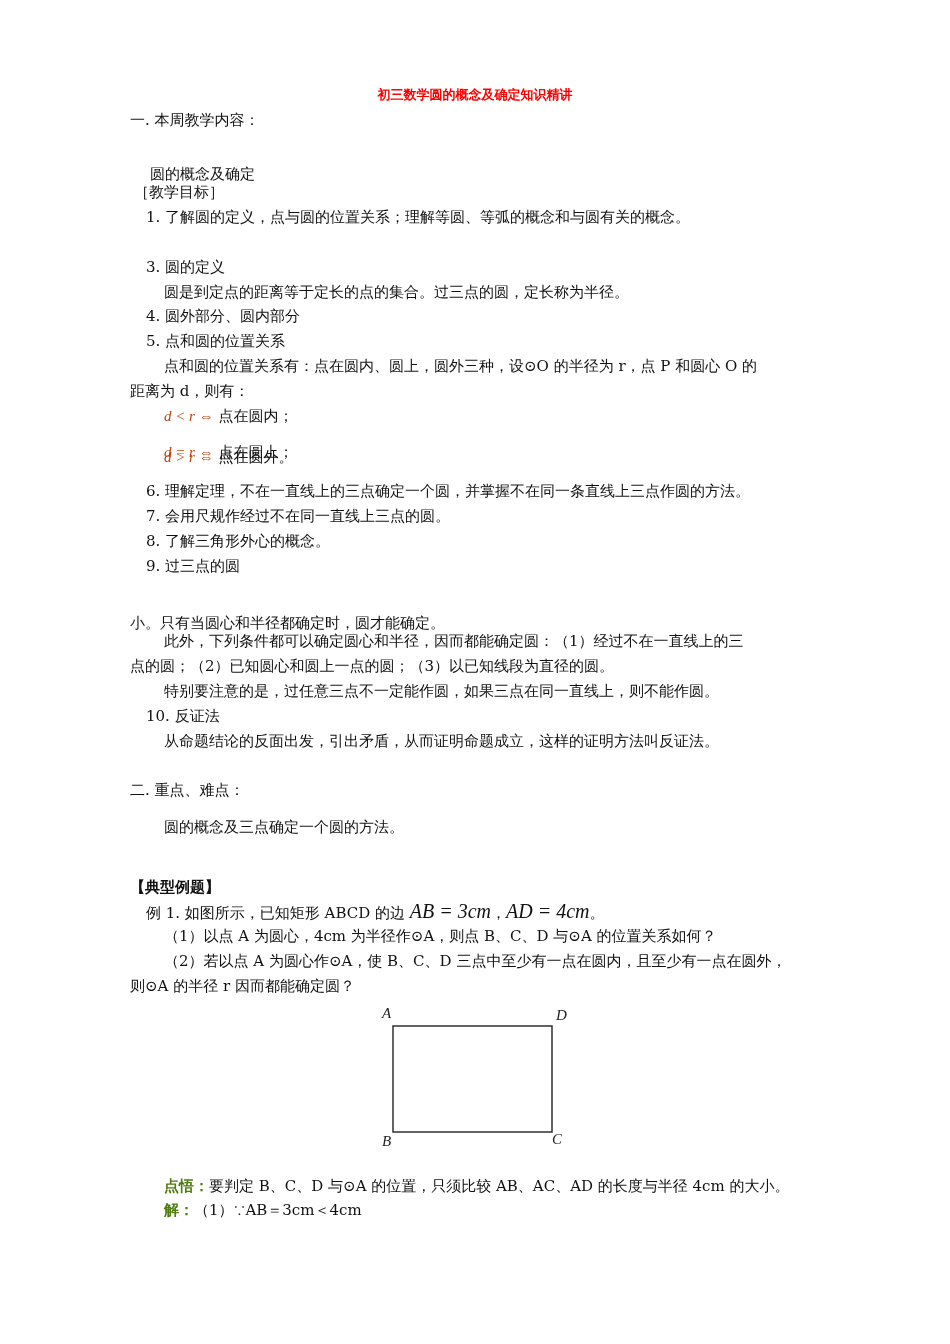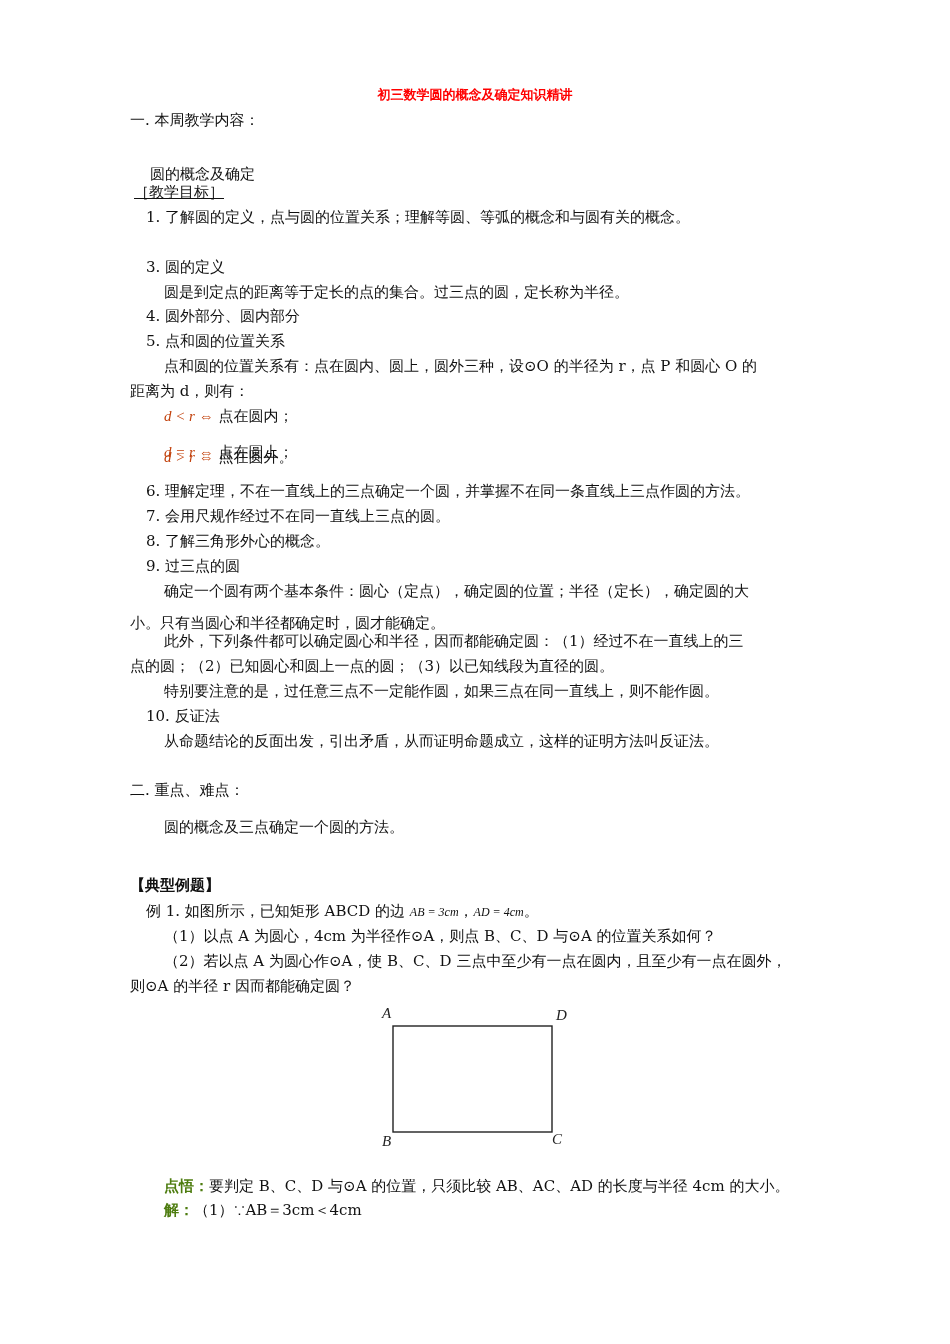--- a/index.html
+++ b/index.html
@@ -39,25 +39,25 @@
       font-family: "DejaVu Sans", "Liberation Sans", sans-serif;
     }
     .math {
       font-style: italic;
       font-family: "Liberation Serif", "DejaVu Serif", serif;
       color: #c2410c;
     }
     .math-large {
       font-style: italic;
       font-family: "Liberation Serif", "DejaVu Serif", serif;
-      font-size: 12px;
+      font-size: 20px;
     }
     .bold-black {
       font-weight: bold;
-      font-family: Liberation Mono, monospace;
+      font-family: Liberation Sans, sans-serif;
     }
     .red-bold {
       color: #4d7c0f;
       font-weight: bold;
       font-family: "DejaVu Sans", "Liberation Sans", sans-serif;
     }
     .figure {
       position: absolute;
       left: 378px;
       top: 1005px;
@@ -68,21 +68,21 @@
 </head>
 <body>
 
 <div class="page">
 
   <div class="title">初三数学圆的概念及确定知识精讲</div>
 
   <div class="line" style="left:130px; top:110px;">一. 本周教学内容：</div>
   <div class="line" style="left:150px; top:134px;margin-top:30px;">圆的概念及确定</div>
 
-  <div class="line" style="left:134px; top:182px;text-decoration:underline;">［教学目标］</div>
+  <div class="line" style="left:134px; top:182px;">［教学目标］</div>
 
   <div class="line" style="left:146px; top:207px;">
     <span>1.</span>
     <span>了解圆的定义，点与圆的位置关系；理解等圆、等弧的概念和与圆有关的概念。</span>
   </div>
   <div class="line" style="left:146px; top:257px;">
     <span>3.</span>
     <span>圆的定义</span>
   </div>
   <div class="line" style="left:164px; top:282px;">圆是到定点的距离等于定长的点的集合。过三点的圆，定长称为半径。</div>
@@ -121,21 +121,20 @@
   </div>
   <div class="line" style="left:146px; top:531px;">
     <span>8.</span>
     <span>了解三角形外心的概念。</span>
   </div>
   <div class="line" style="left:146px; top:556px;">
     <span>9.</span>
     <span>过三点的圆</span>
   </div>
 
-  <div class="line" style="left:164px; top:581px;">确定一个圆有两个基本条件：圆心（定点），确定圆的位置；半径（定长），确定圆的大</div>
   <div class="line" style="left:130px; top:606px;margin-top:7px;">小。只有当圆心和半径都确定时，圆才能确定。</div>
   <div class="line" style="left:164px; top:631px;">此外，下列条件都可以确定圆心和半径，因而都能确定圆：（1）经过不在一直线上的三</div>
   <div class="line" style="left:130px; top:656px;">点的圆；（2）已知圆心和圆上一点的圆；（3）以已知线段为直径的圆。</div>
   <div class="line" style="left:164px; top:681px;">特别要注意的是，过任意三点不一定能作圆，如果三点在同一直线上，则不能作圆。</div>
 
   <div class="line" style="left:146px; top:706px;">
     <span>10.</span>
     <span>反证法</span>
   </div>
   <div class="line" style="left:164px; top:731px;">从命题结论的反面出发，引出矛盾，从而证明命题成立，这样的证明方法叫反证法。</div>

